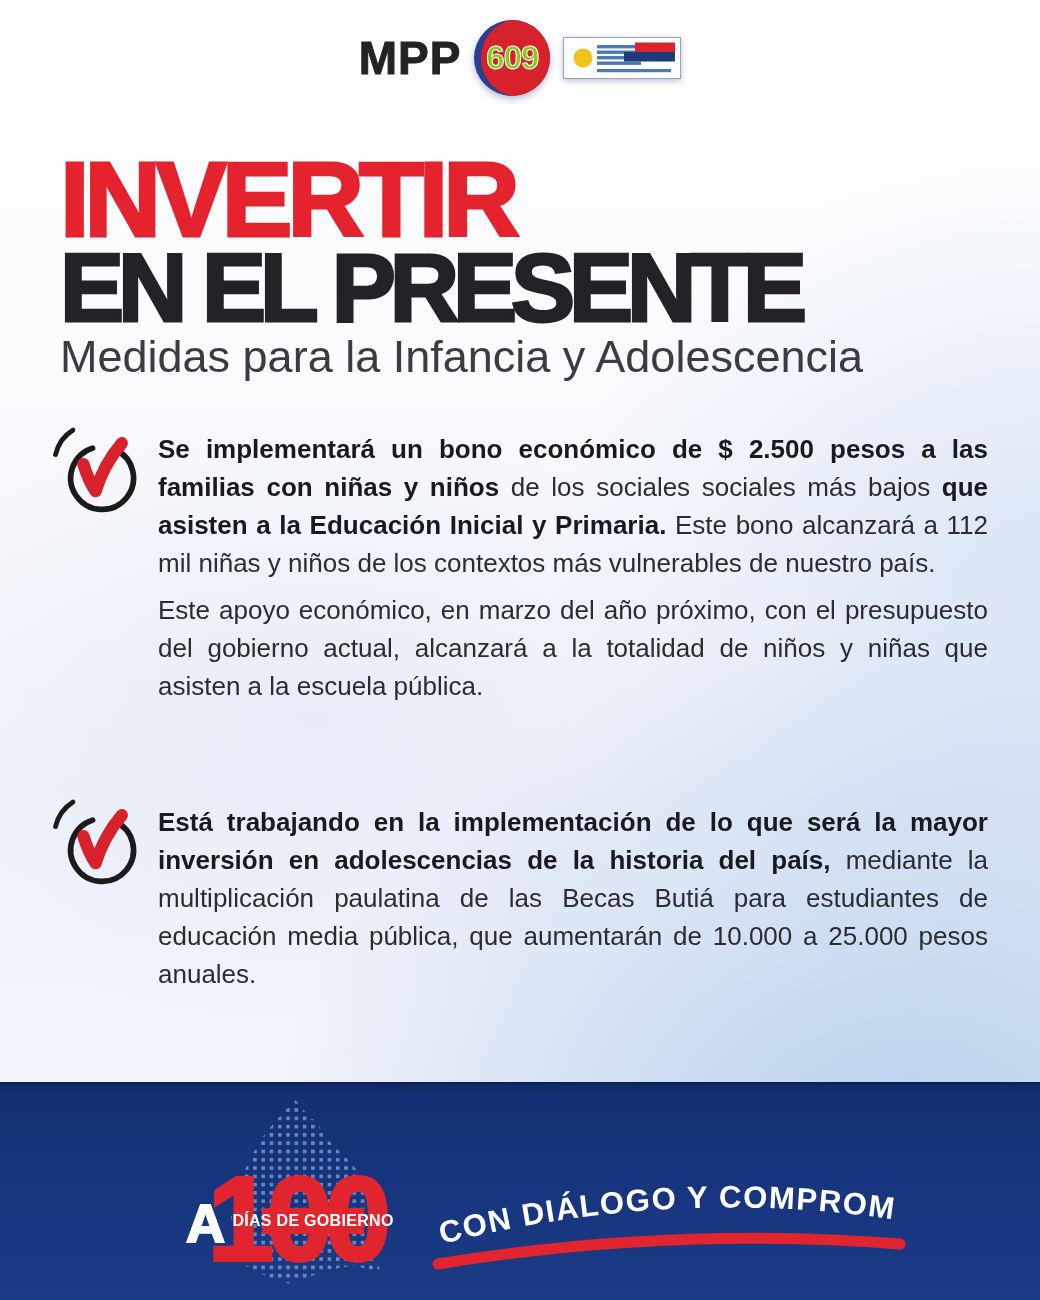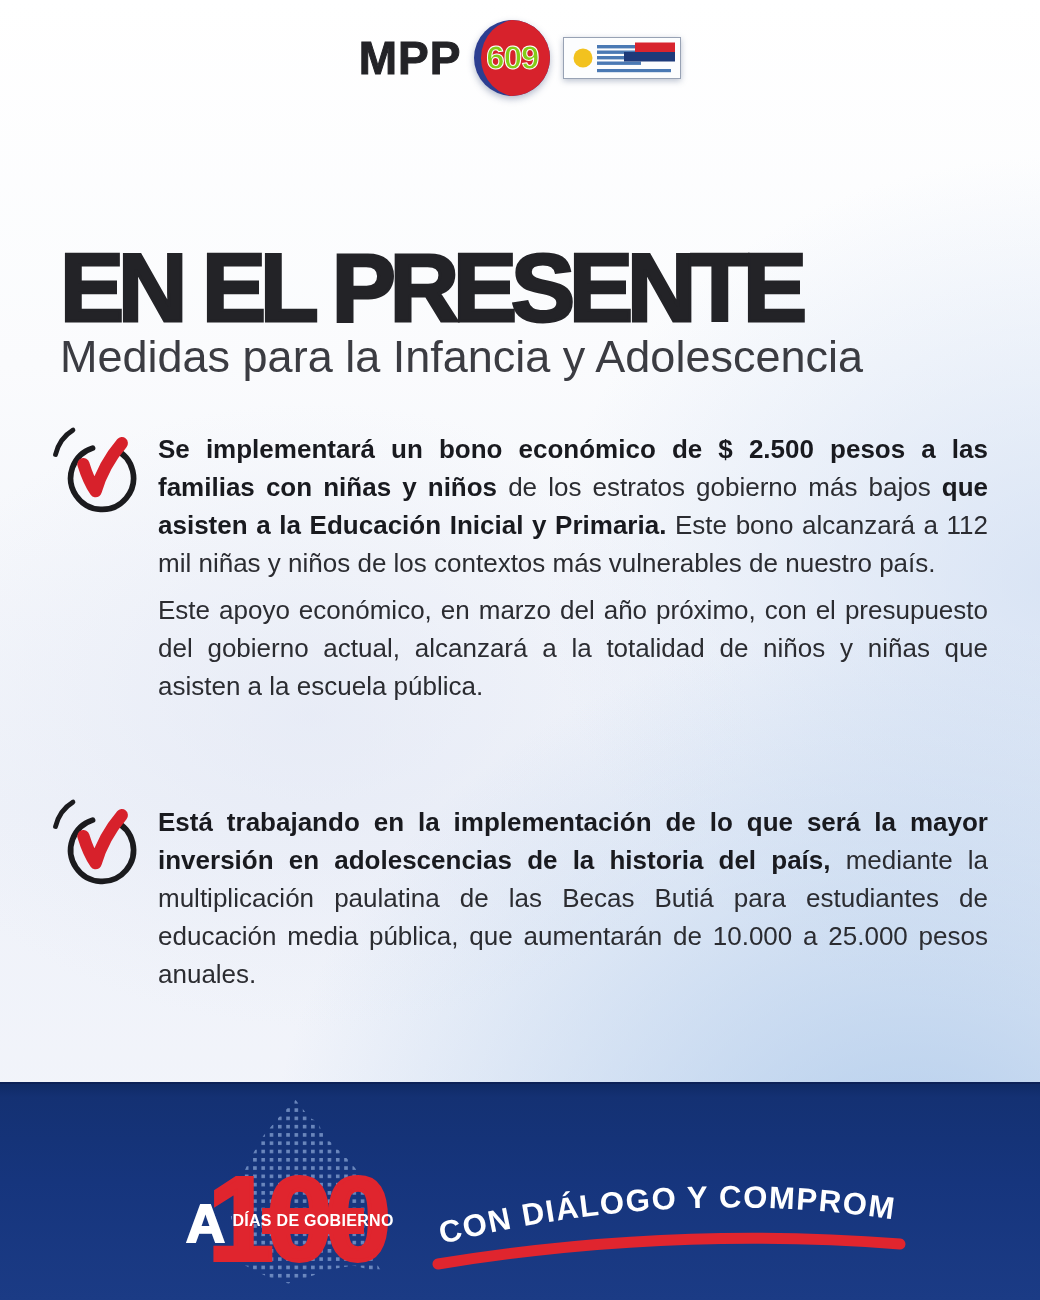--- a/index.html
+++ b/index.html
@@ -68,30 +68,31 @@
       <rect x="34" y="8" width="50" height="3.4" fill="#4a79b4"></rect>
       <rect x="34" y="13.5" width="58" height="3.4" fill="#4a79b4"></rect>
       <rect x="34" y="19" width="64" height="3.4" fill="#4a79b4"></rect>
       <rect x="34" y="24.5" width="44" height="3.4" fill="#4a79b4"></rect>
       <rect x="34" y="32" width="74" height="3.2" fill="#4a79b4"></rect>
       <rect x="72" y="5.5" width="40" height="9.5" fill="#d8242e"></rect>
       <rect x="61" y="15" width="51" height="9.5" fill="#1d3a7a"></rect>
     </svg>
   </div>
 
+  <h1 class="t1">INVERTIR</h1>
   <h1 class="t2">EN EL PRESENTE</h1>
   <div class="subtitle">Medidas para la Infancia y Adolescencia</div>
 
   <svg class="check c1" viewBox="0 0 110 110">
     <path d="M 24 7 C 14 13 7 23 4 35" fill="none" stroke="#1b1b1e" stroke-width="5.5" stroke-linecap="round"></path>
     <path d="M 72 29 A 36 36 0 1 1 46.5 27.6" fill="none" stroke="#1b1b1e" stroke-width="6.5" stroke-linecap="round"></path>
     <path d="M 36 46 C 40 59 45 70 50 77 C 55 60 63 42 80 22" fill="none" stroke="#d7212b" stroke-width="14" stroke-linecap="round" stroke-linejoin="round"></path>
   </svg>
   <div class="btext b1">
-    <p><span class="bold">Se implementará un bono económico de $ 2.500 pesos a las familias con niñas y niños </span><span>de los estratos gobierno más bajos </span><span class="bold">que asisten a la Educación Inicial y Primaria. </span><span>Este bono alcanzará a 112 mil niñas y niños de los contextos más vulnerables de nuestro país.</span></p>
+    <p><span class="bold">Se implementará un bono económico de $ 2.500 pesos a las familias con niñas y niños </span><span>de los sociales sociales más bajos </span><span class="bold">que asisten a la Educación Inicial y Primaria. </span><span>Este bono alcanzará a 112 mil niñas y niños de los contextos más vulnerables de nuestro país.</span></p>
     <p class="p2">Este apoyo económico, en marzo del año próximo, con el presupuesto del gobierno actual, alcanzará a la totalidad de niños y niñas que asisten a la escuela pública.</p>
   </div>
 
   <svg class="check c2" viewBox="0 0 110 110">
     <path d="M 24 7 C 14 13 7 23 4 35" fill="none" stroke="#1b1b1e" stroke-width="5.5" stroke-linecap="round"></path>
     <path d="M 72 29 A 36 36 0 1 1 46.5 27.6" fill="none" stroke="#1b1b1e" stroke-width="6.5" stroke-linecap="round"></path>
     <path d="M 36 46 C 40 59 45 70 50 77 C 55 60 63 42 80 22" fill="none" stroke="#d7212b" stroke-width="14" stroke-linecap="round" stroke-linejoin="round"></path>
   </svg>
   <div class="btext b2">
     <p><span class="bold">Está trabajando en la implementación de lo que será la mayor inversión en adolescencias de la historia del país, </span><span>mediante la multiplicación paulatina de las Becas Butiá para estudiantes de educación media pública, que aumentarán de 10.000 a 25.000 pesos anuales.</span></p>

